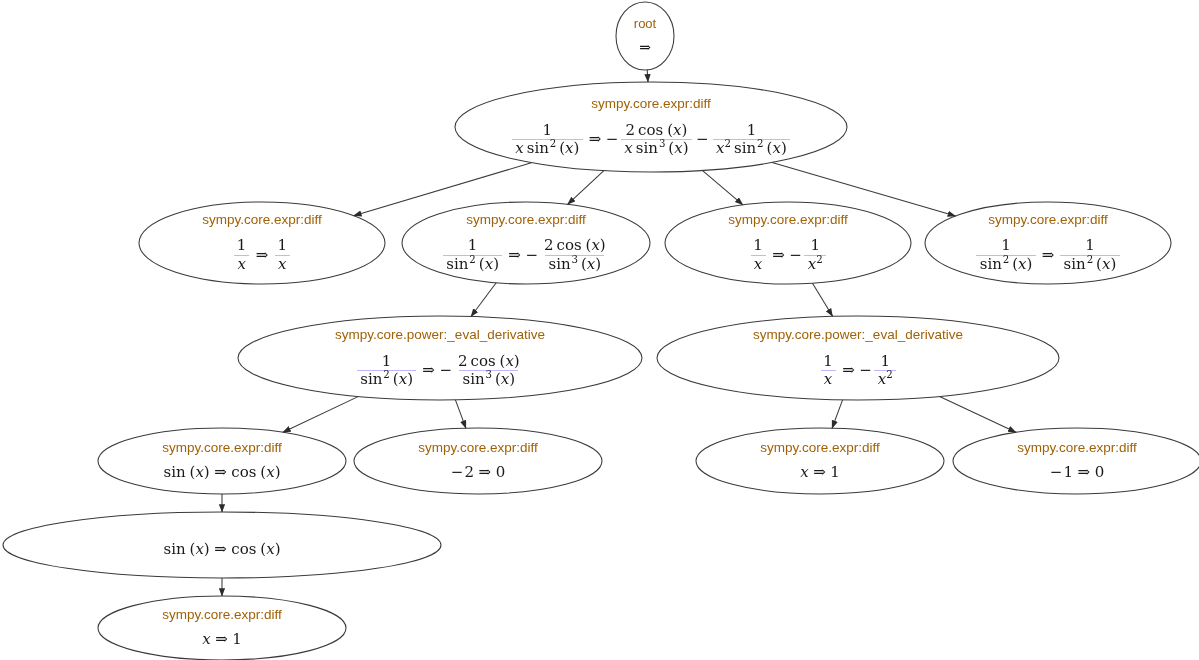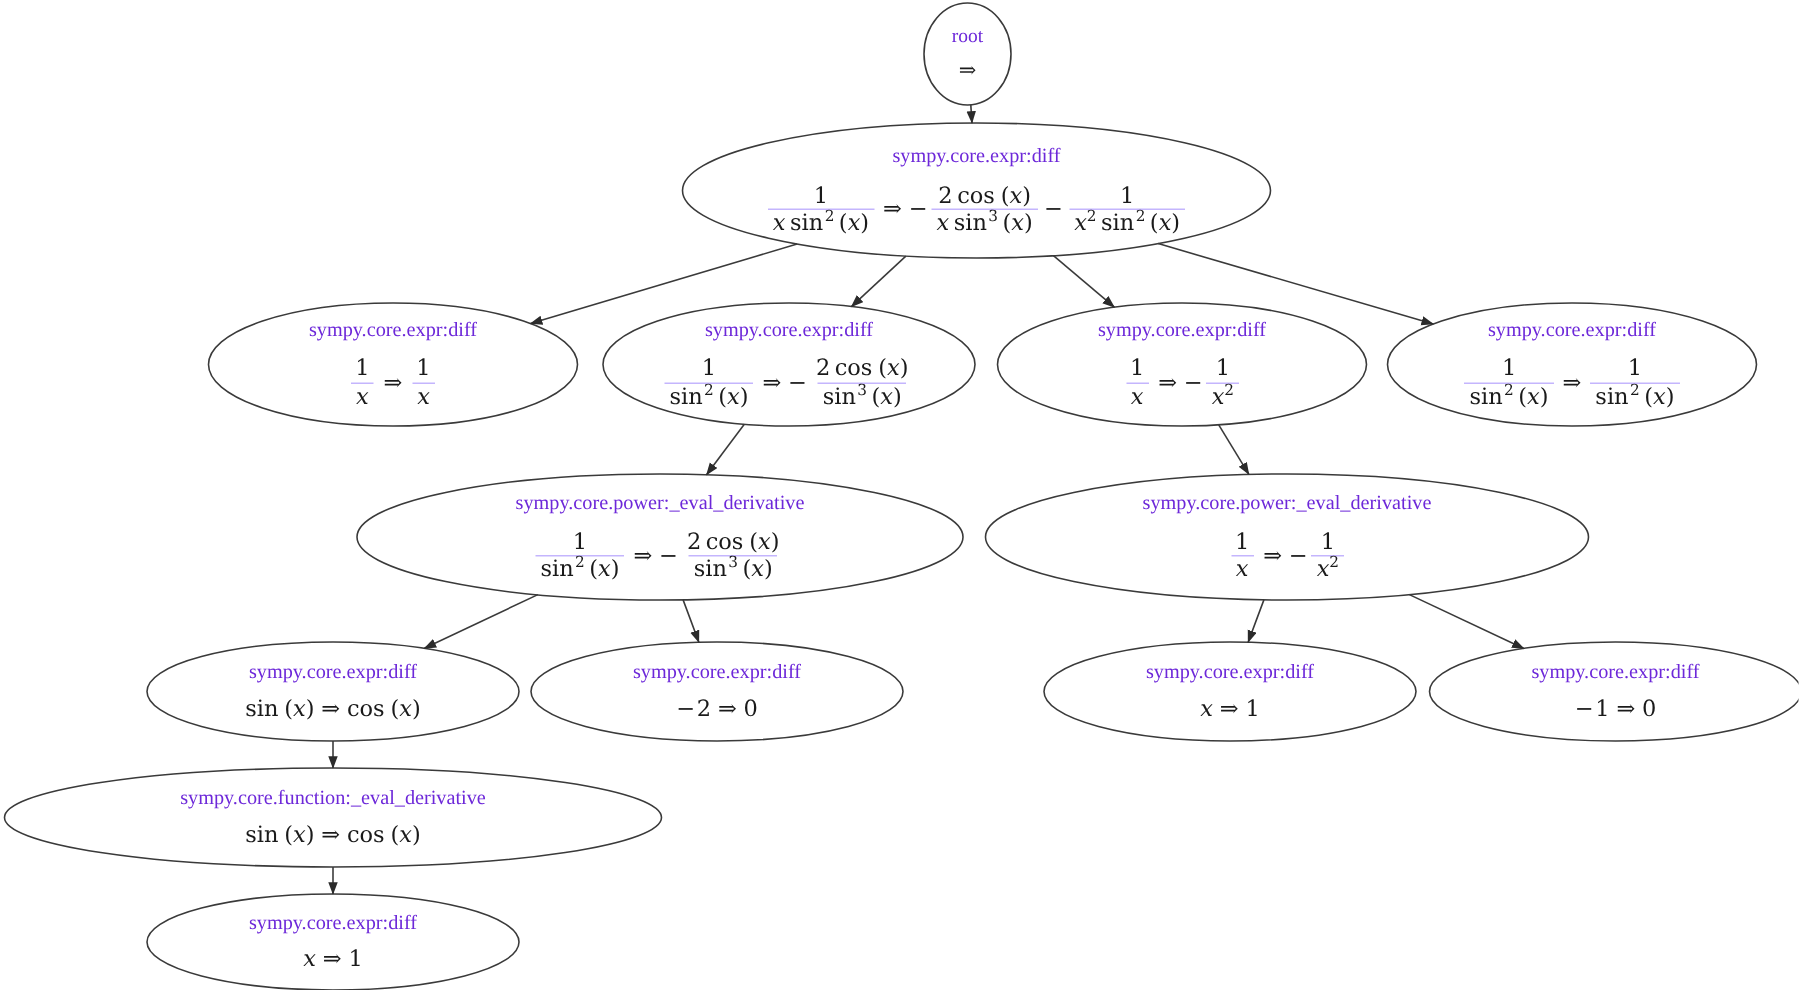--- a/index.html
+++ b/index.html
@@ -26,22 +26,22 @@
     position: absolute;
     box-sizing: border-box;
     display: flex;
     flex-direction: column;
     align-items: center;
     justify-content: center;
     text-align: center;
     pointer-events: auto;
   }
   .node-label {
-    font-family: Liberation Serif, serif;
-    color: #6d28d9;
+    font-family: Liberation Sans, sans-serif;
+    color: #a16207;
     line-height: 1.1;
     white-space: nowrap;
   }
   .node-expr {
     font-family: "DejaVu Serif", serif;
     color: #1a1a1a;
     white-space: nowrap;
     line-height: 1.05;
   }
   
@@ -269,21 +269,20 @@
   </div>
 
   <div class="node" style="left:953px; top:428px; width:248px; height:66px;">
     <div class="node-label" style="font-size:13.5px;">sympy.core.expr:diff</div>
     <div class="node-expr" style="font-size:15px; margin-top:9px;">
       <span class="math"><span class="neg">−</span>1<span class="arrow">⇒</span>0</span>
     </div>
   </div>
 
   <div class="node" style="left:3px; top:512px; width:438px; height:66px;">
-    <div class="node-label" style="font-size:13.5px;">sympy.core.function:_eval_derivative</div>
     <div class="node-expr" style="font-size:15px; margin-top:9px;">
       <span class="math">
         <span class="fn">sin</span> <span class="paren">(</span><span class="mi">x</span><span class="paren">)</span>
         <span class="arrow">⇒</span>
         <span class="fn">cos</span> <span class="paren">(</span><span class="mi">x</span><span class="paren">)</span>
       </span>
     </div>
   </div>
 
   <div class="node" style="left:98px; top:596px; width:248px; height:64px;">

